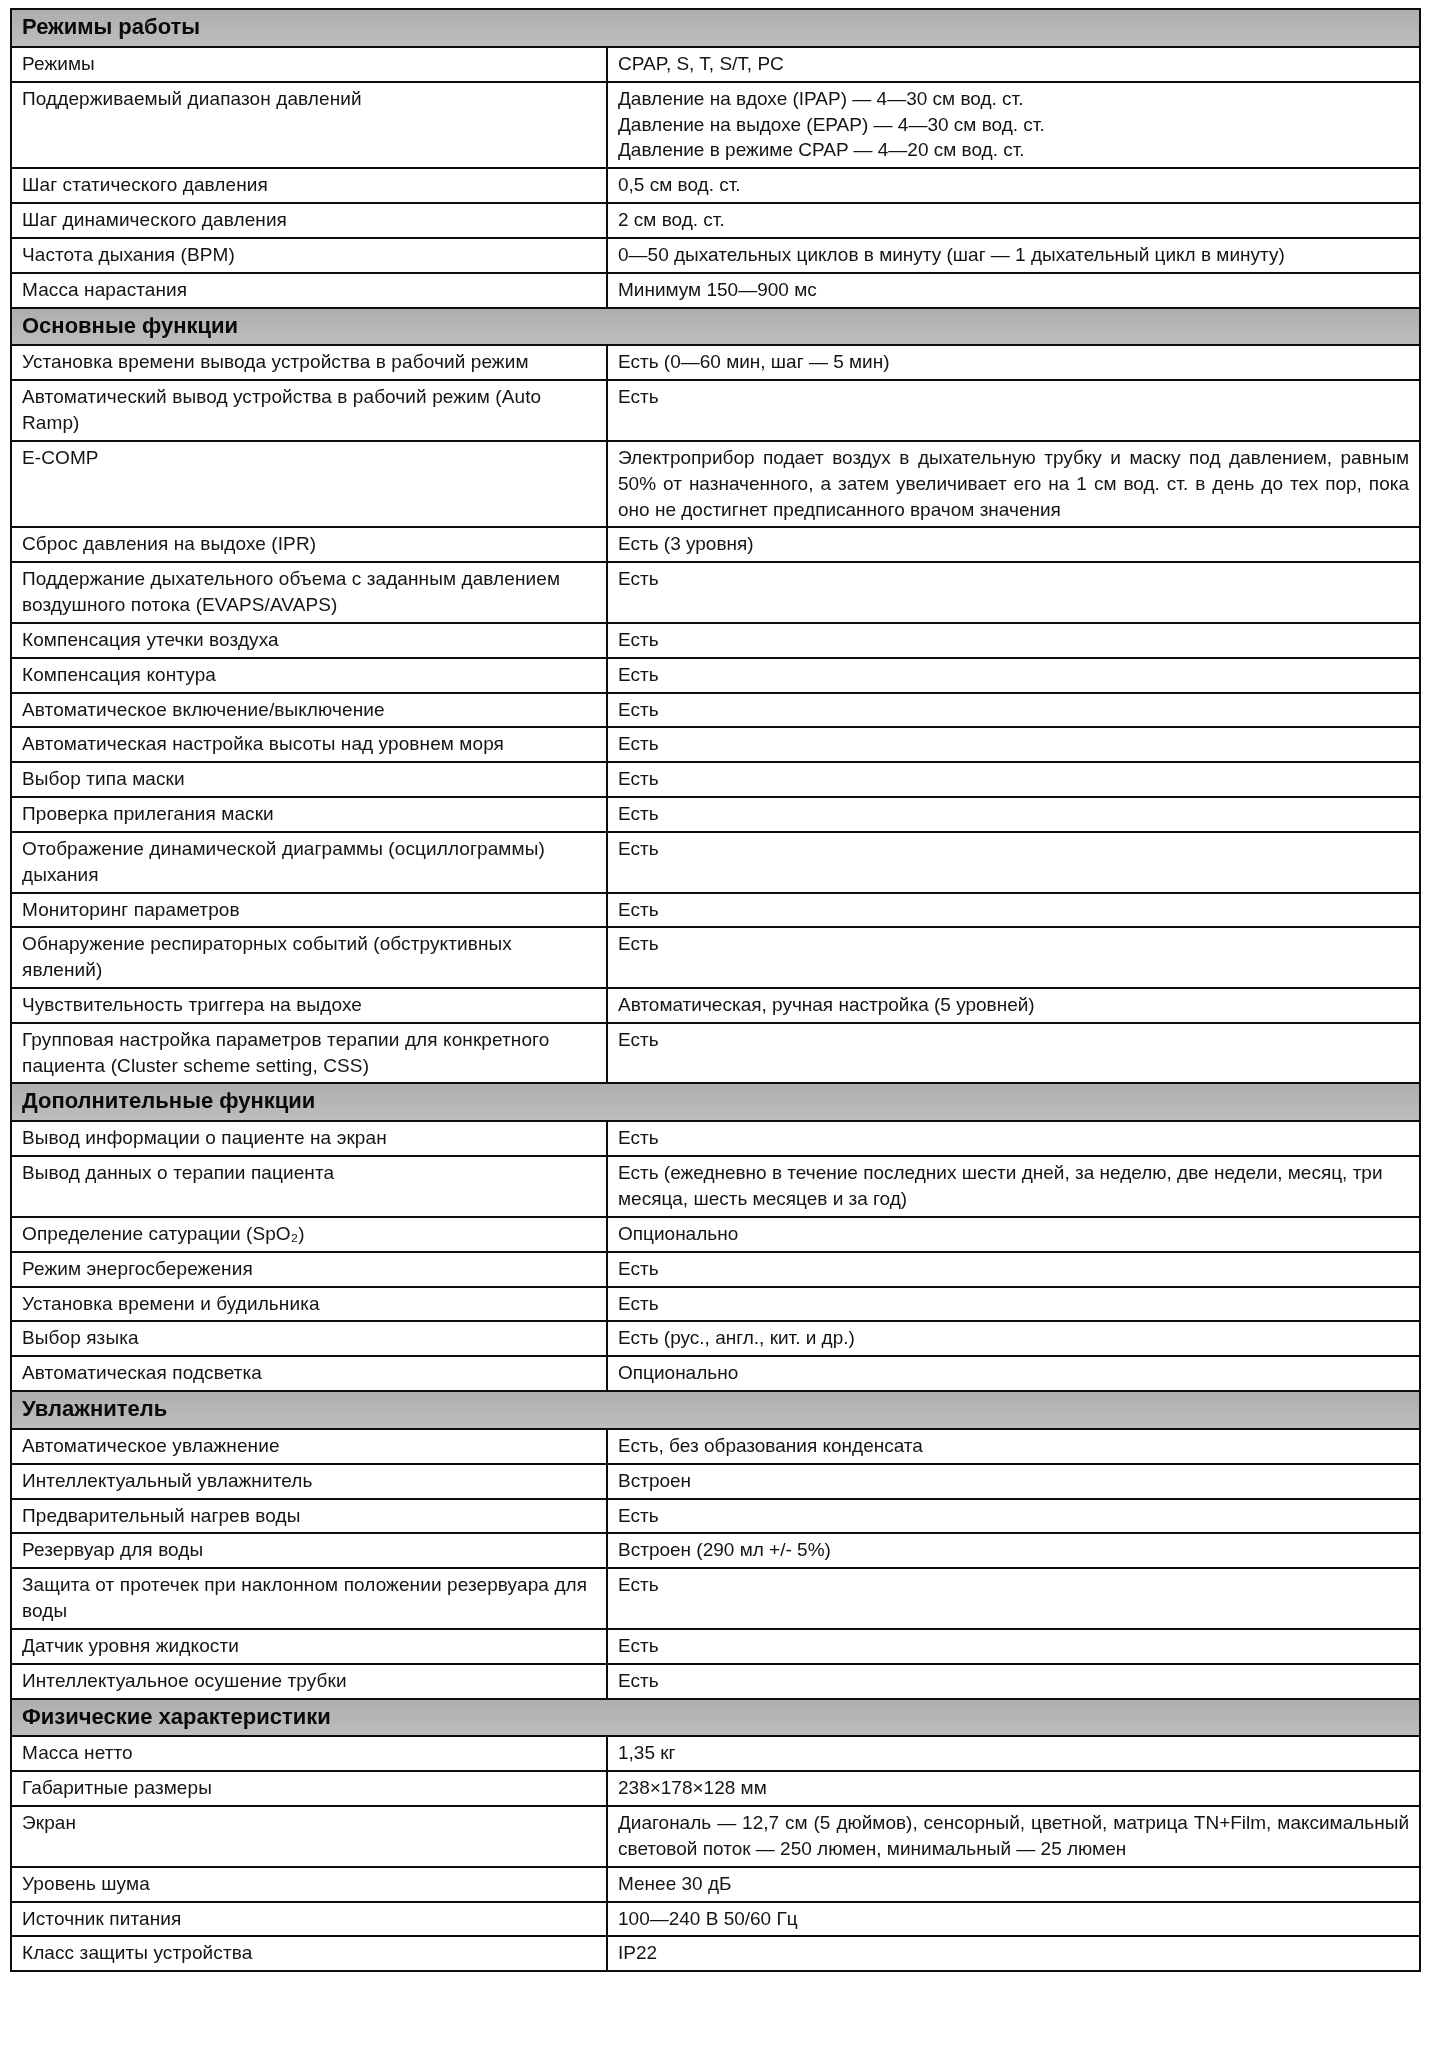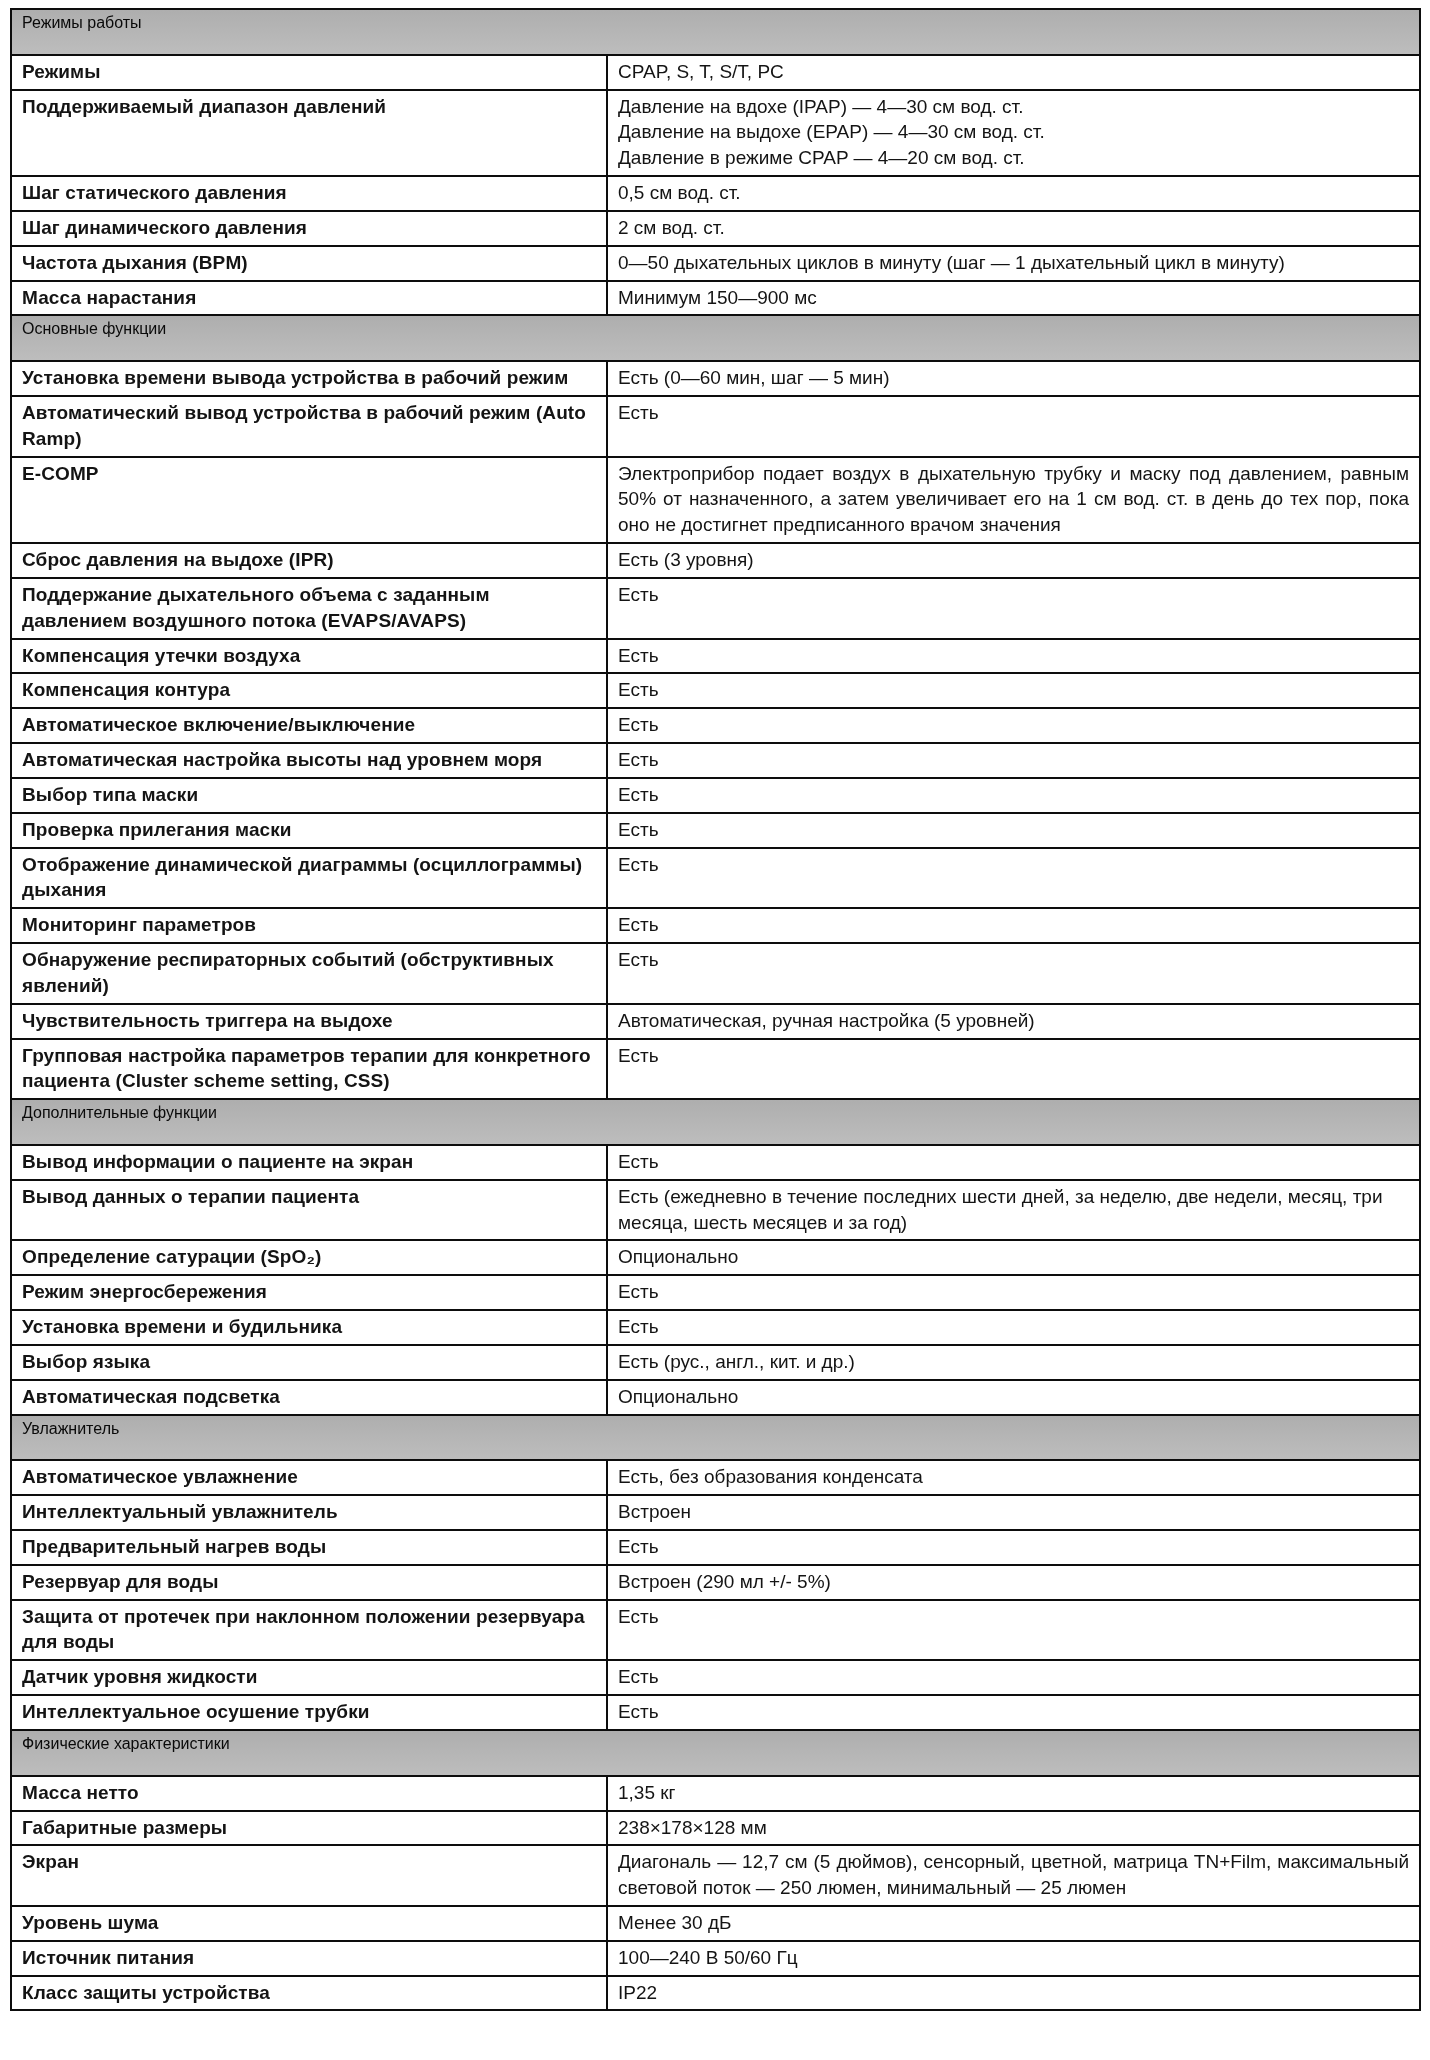--- a/index.html
+++ b/index.html
@@ -22,34 +22,34 @@
   table.spec td {
     border: 2px solid #0d0d0d;
     font-size: 19px;
     line-height: 1.36;
     color: #141414;
     padding: 3px 10px 4px 10px;
     vertical-align: top;
     overflow-wrap: break-word;
   }
   td.label-cell {
-    font-weight: bold;
+    font-weight: normal;
     letter-spacing: 0.1px;
   }
   td.value-cell {}
   td.value-cell.justify {
     text-align: justify;
     margin-left: 43px;
   }
   tr.section-row td.section-cell {
     background: linear-gradient(#aeaeae, #bdbdbd);
-    font-weight: normal;
-    font-size: 16px;
+    font-weight: bold;
+    font-size: 22px;
     color: #0a0a0a;
-    padding: 2px 10px 20px 10px;
+    padding: 2px 10px 4px 10px;
   }
 </style>
 </head>
 <body>
 
 <div class="page">
   <table class="spec">
     <colgroup>
       <col style="width:42.3%">
       <col style="width:57.7%">

